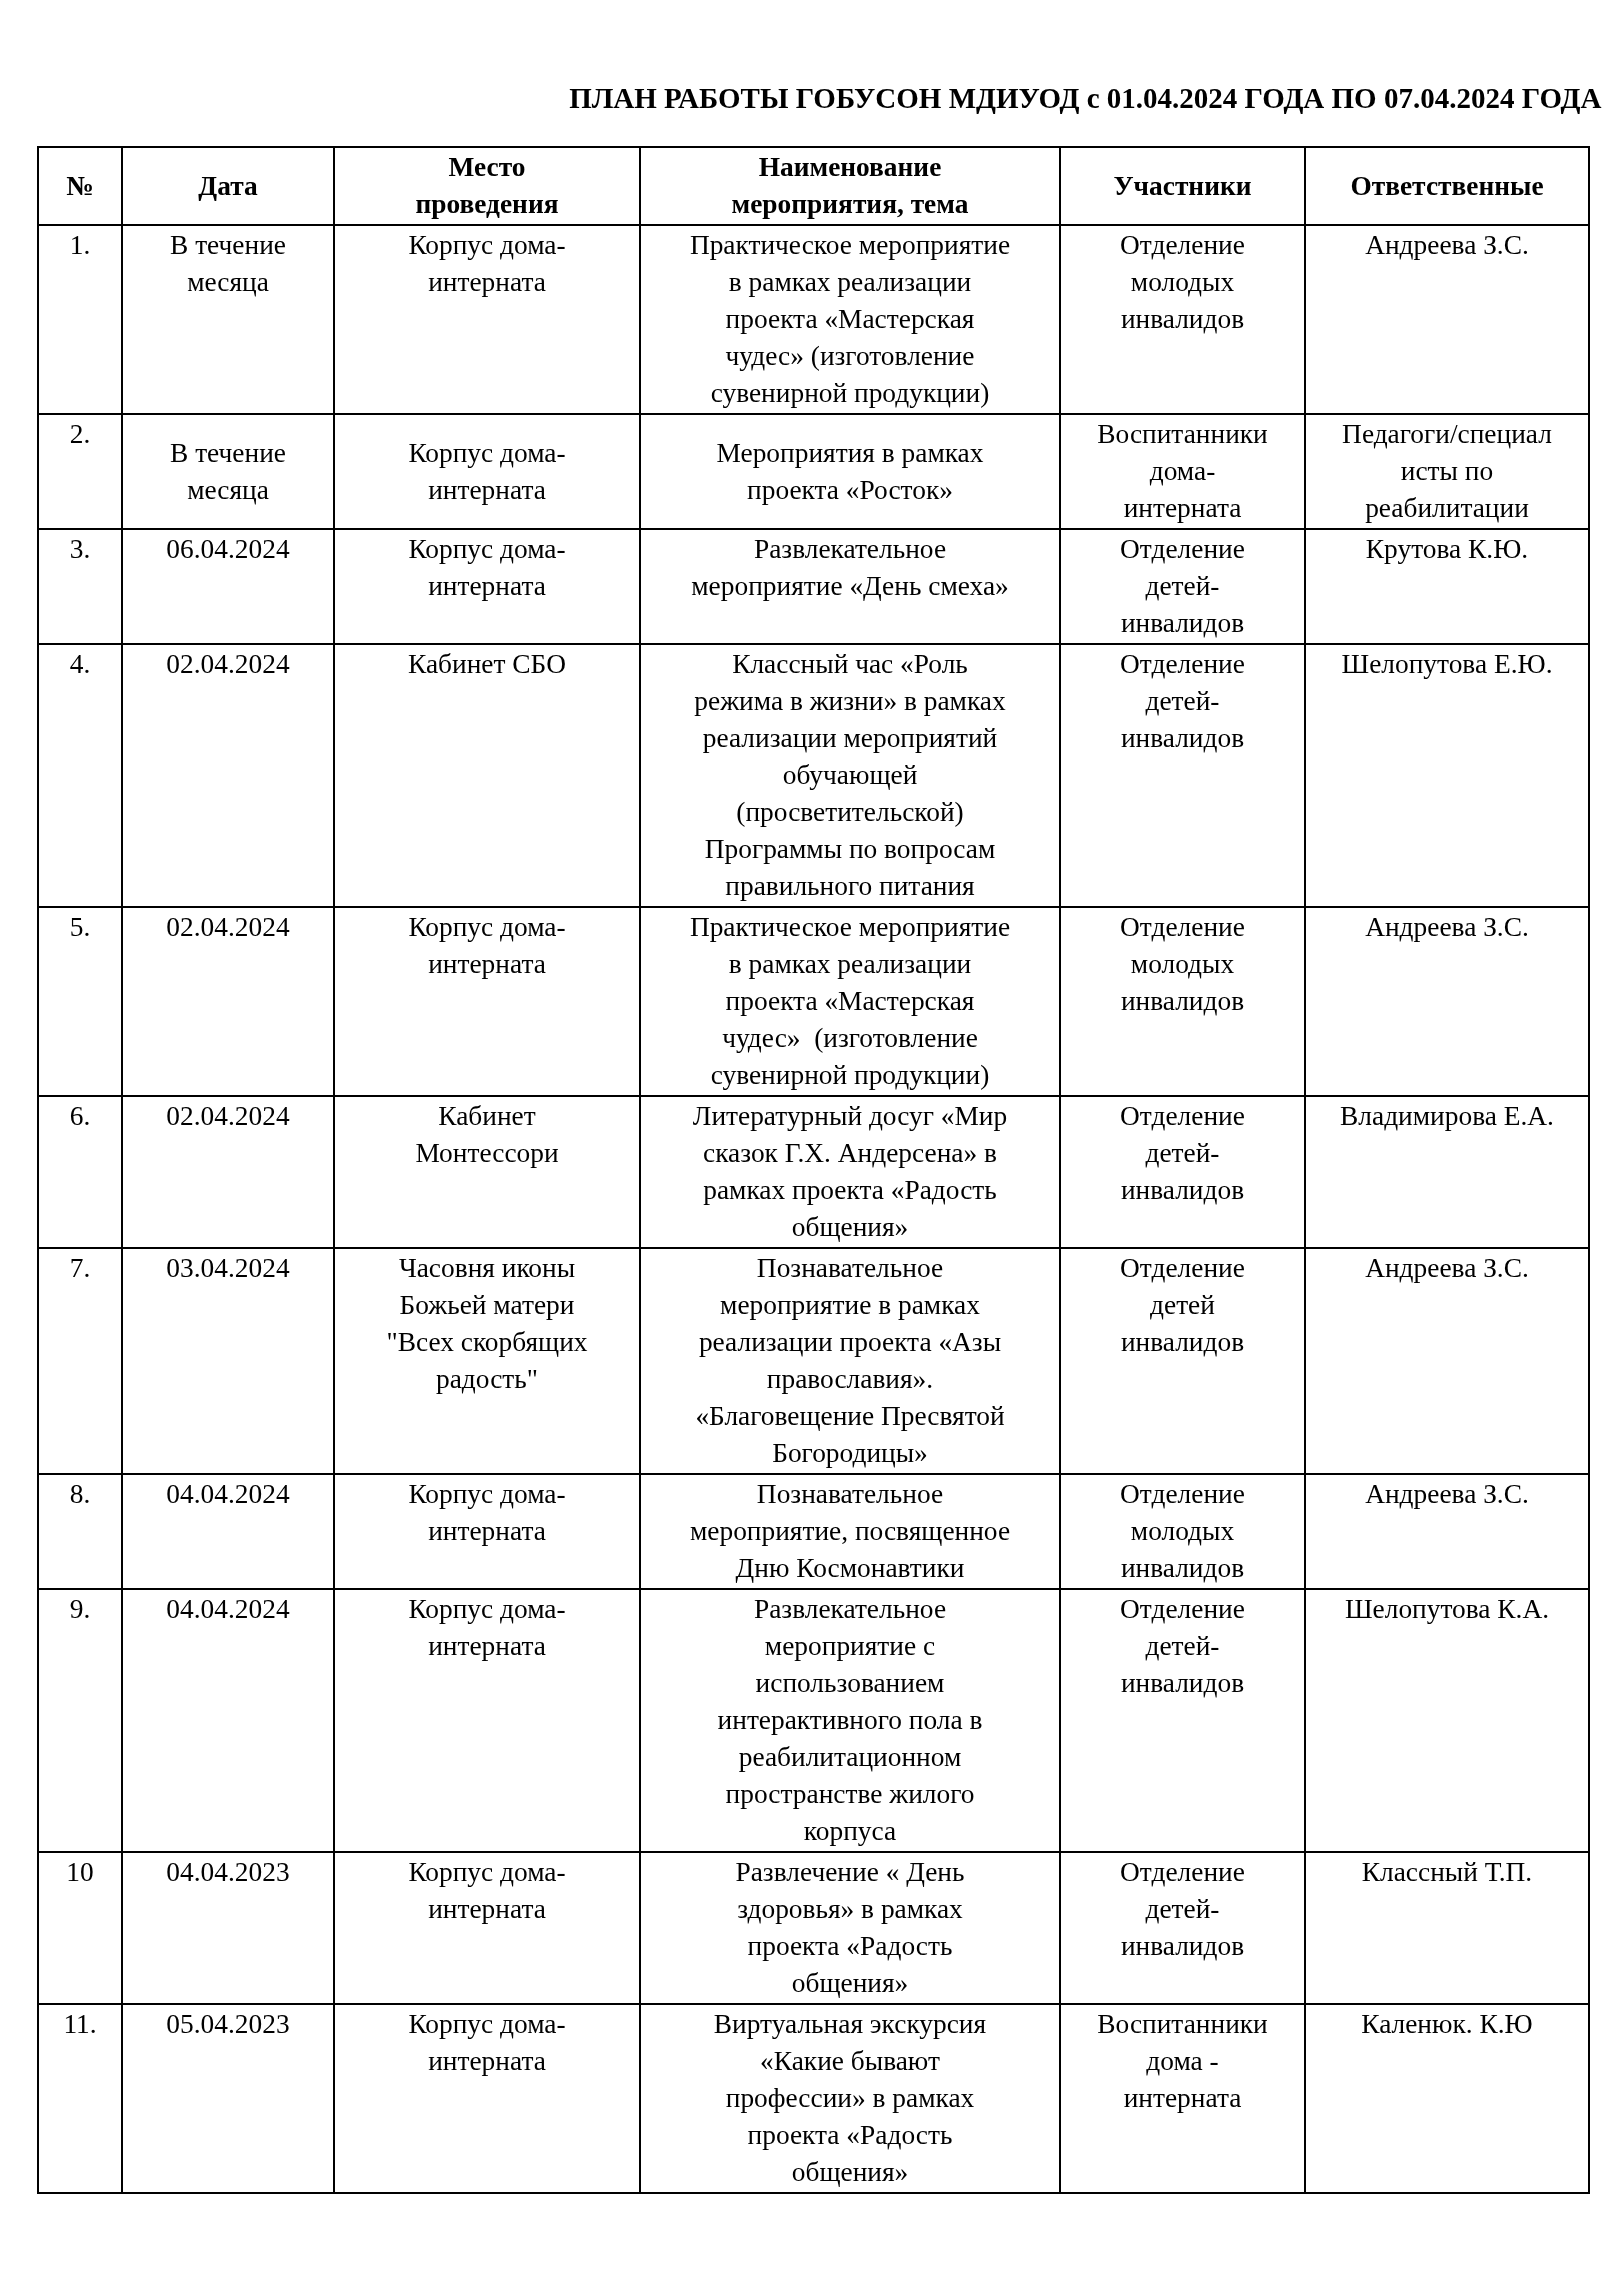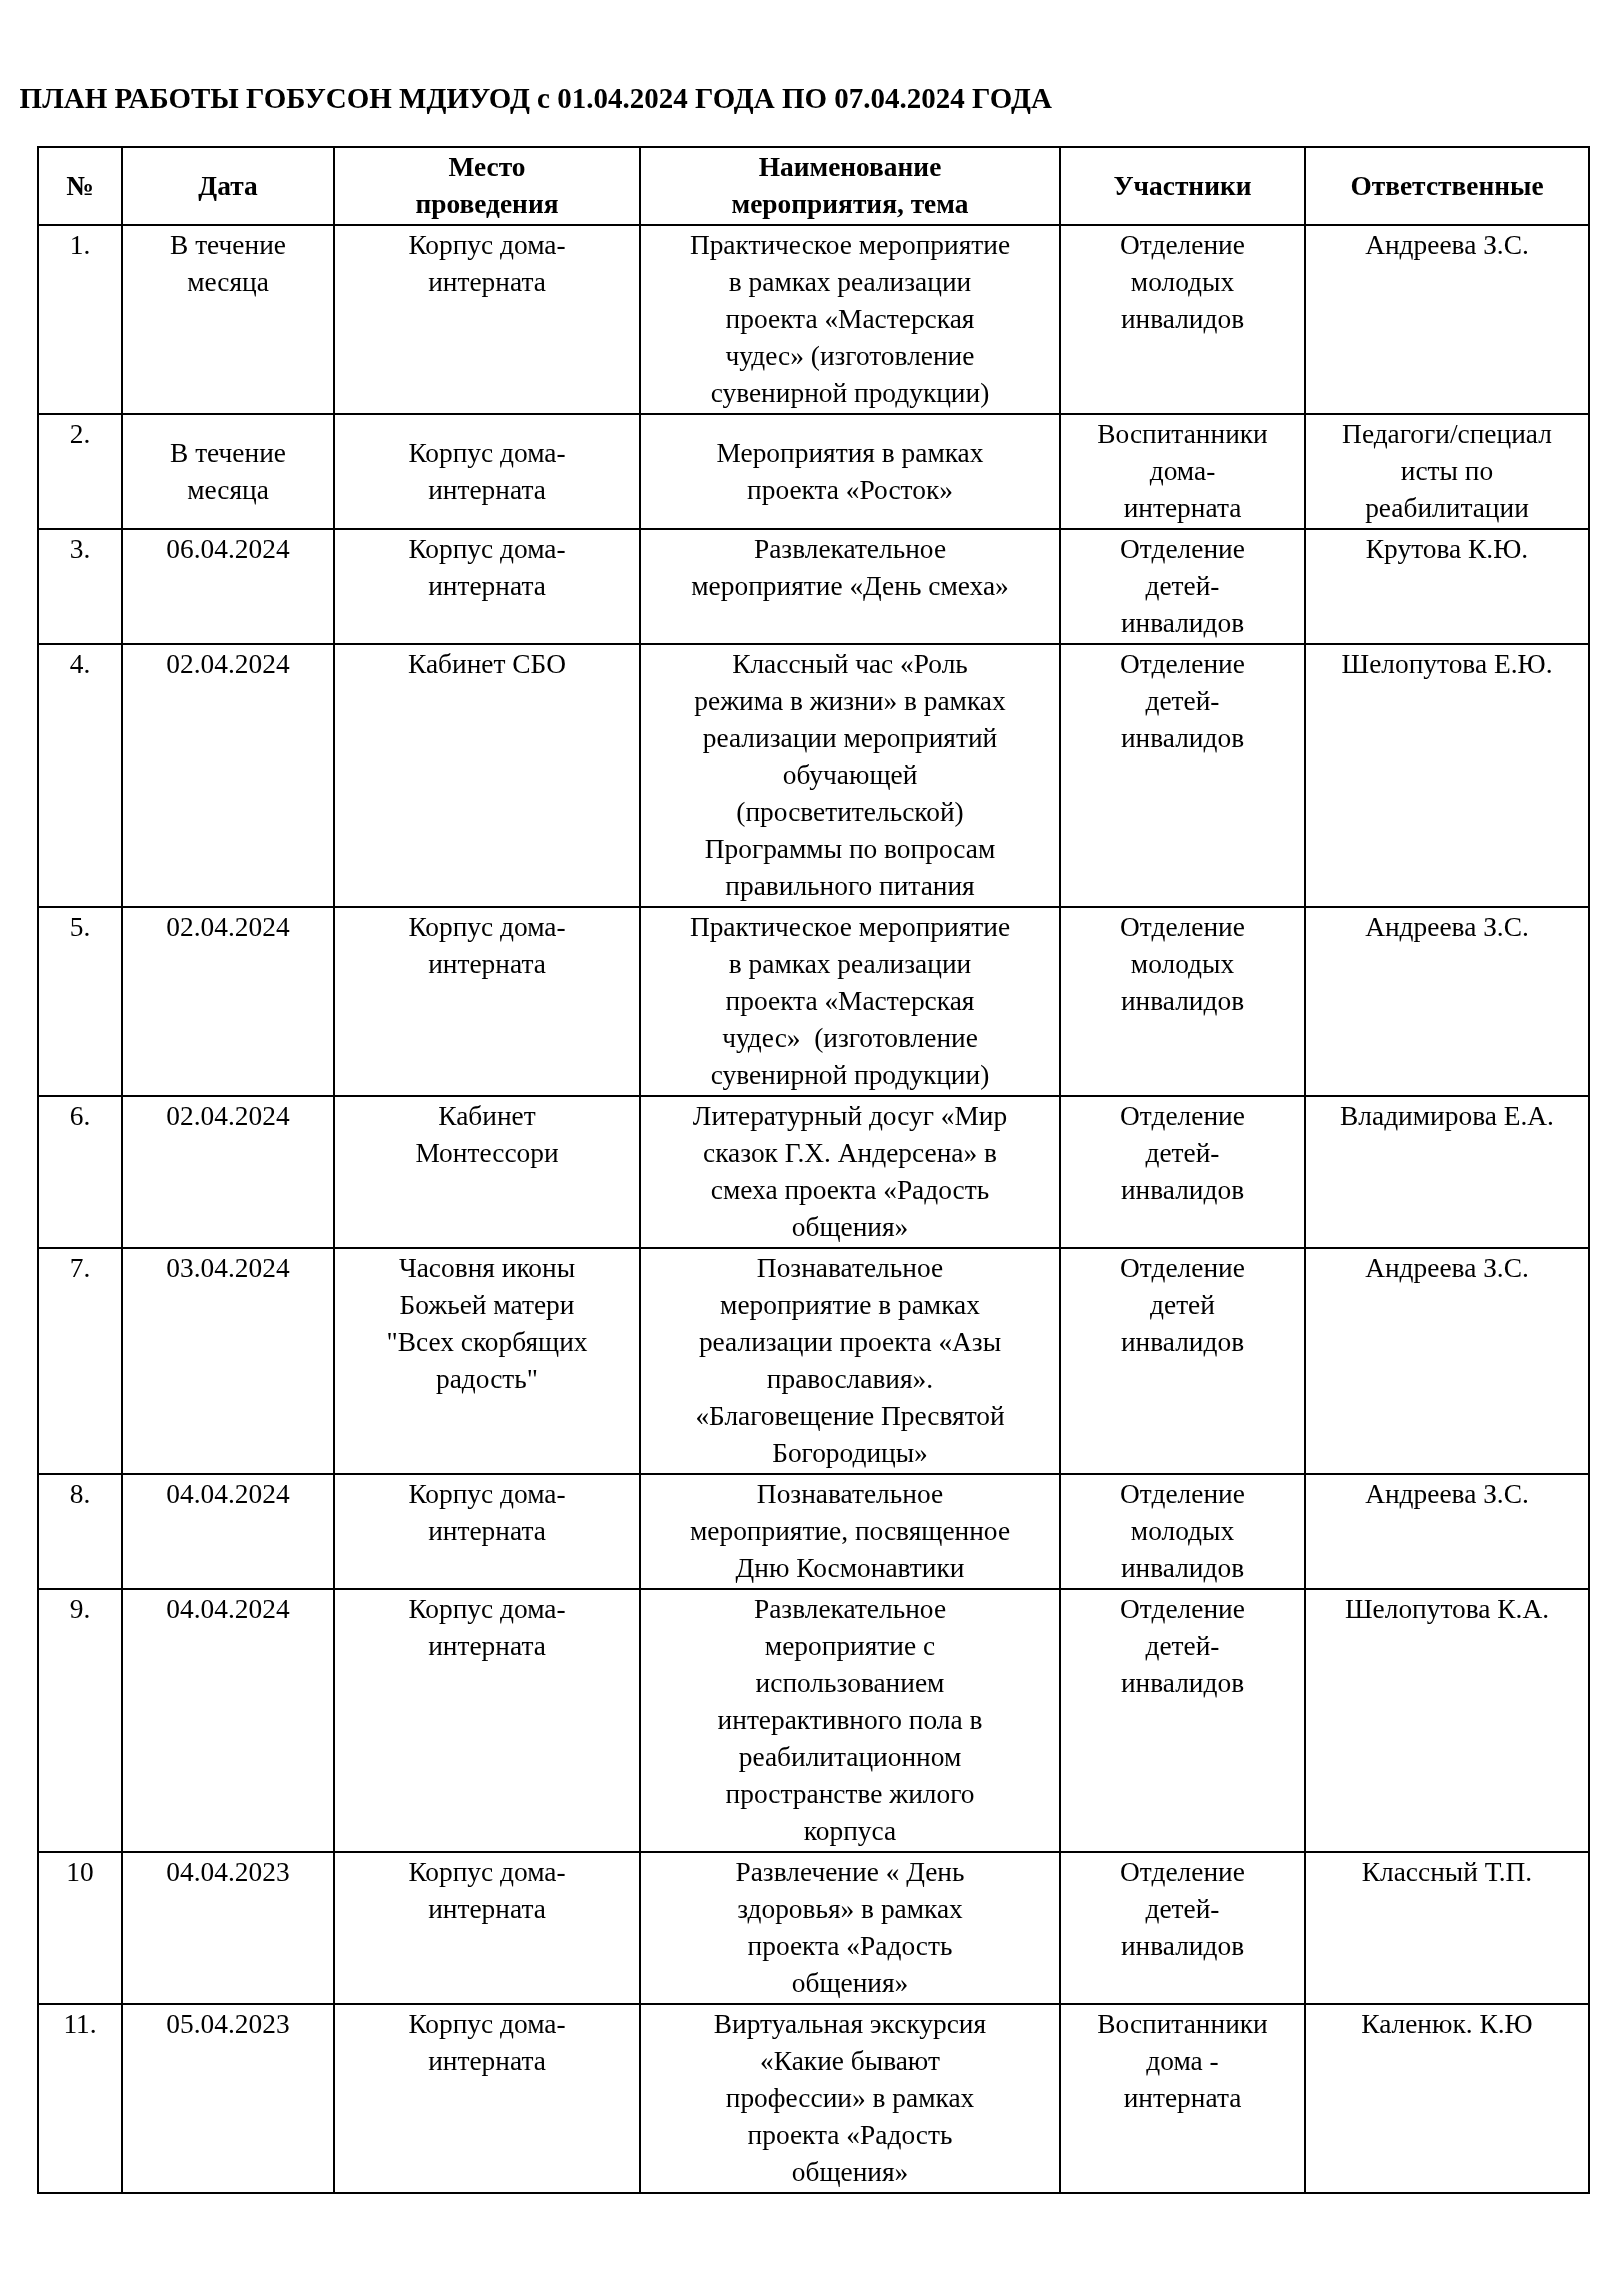--- a/index.html
+++ b/index.html
@@ -12,21 +12,21 @@
     width: 1621px;
     height: 2293px;
     background: #ffffff;
     color: #000000;
     font-family: "Liberation Serif", "DejaVu Serif", serif;
     overflow: hidden;
   }
   .doc-title {
     margin: 0;
     padding: 82px 19.6px 0 19.6px;
-    text-align: left;
+    text-align: right;
     font-size: 29px;
     font-weight: bold;
     line-height: 1.15;
     white-space: nowrap;
   }
   table.plan {
     margin: 31px 0 0 37px;
     border-collapse: collapse;
     table-layout: fixed;
     width: 1551px;
@@ -158,21 +158,21 @@
 инвалидов</td>
           <td>Андреева З.С.</td>
         </tr>
         <tr>
           <td>6.</td>
           <td>02.04.2024</td>
           <td>Кабинет
 Монтессори</td>
           <td>Литературный досуг «Мир
 сказок Г.Х. Андерсена» в
-смеха проекта «Радость
+рамках проекта «Радость
 общения»</td>
           <td>Отделение
 детей-
 инвалидов</td>
           <td>Владимирова Е.А.</td>
         </tr>
         <tr>
           <td>7.</td>
           <td>03.04.2024</td>
           <td>Часовня иконы

